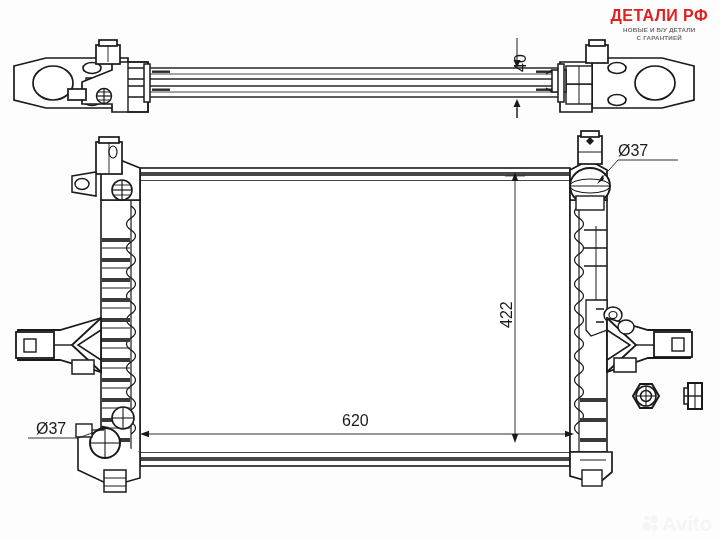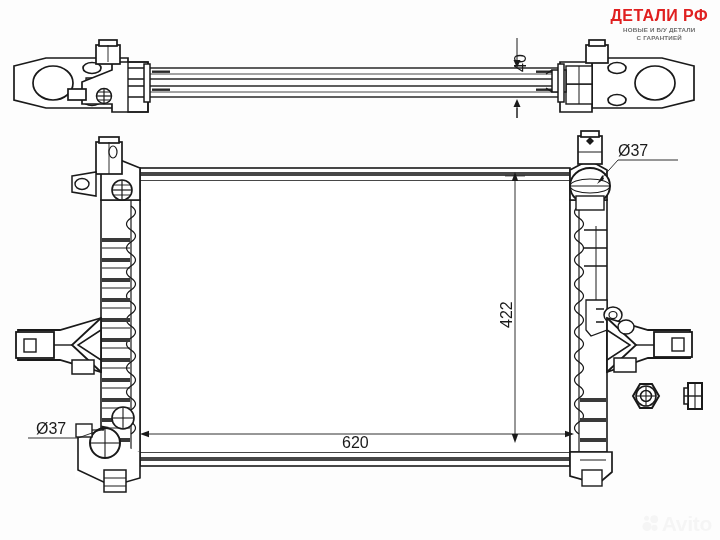--- a/index.html
+++ b/index.html
@@ -382,21 +382,21 @@
     </g>
 
   </g>
 </svg>
 </div>
 
 <div class="dimtxt rot" style="left:512px; top:72px;">40</div>
 
 <div class="dimtxt rot" style="left:498px; top:328px;">422</div>
 
-<div class="dimtxt" style="left:342px; top:412px;margin-top:22px;">620</div>
+<div class="dimtxt" style="left:342px; top:412px;">620</div>
 
 <div class="dimtxt" style="left:618px; top:142px;">Ø37</div>
 
 <div class="dimtxt" style="left:36px; top:420px;">Ø37</div>
 
 <div class="brand">
   <div class="brand-title">ДЕТАЛИ РФ</div>
   <div class="brand-sub">НОВЫЕ И Б/У ДЕТАЛИ</div>
   <div class="brand-sub2">С ГАРАНТИЕЙ</div>
 </div>

